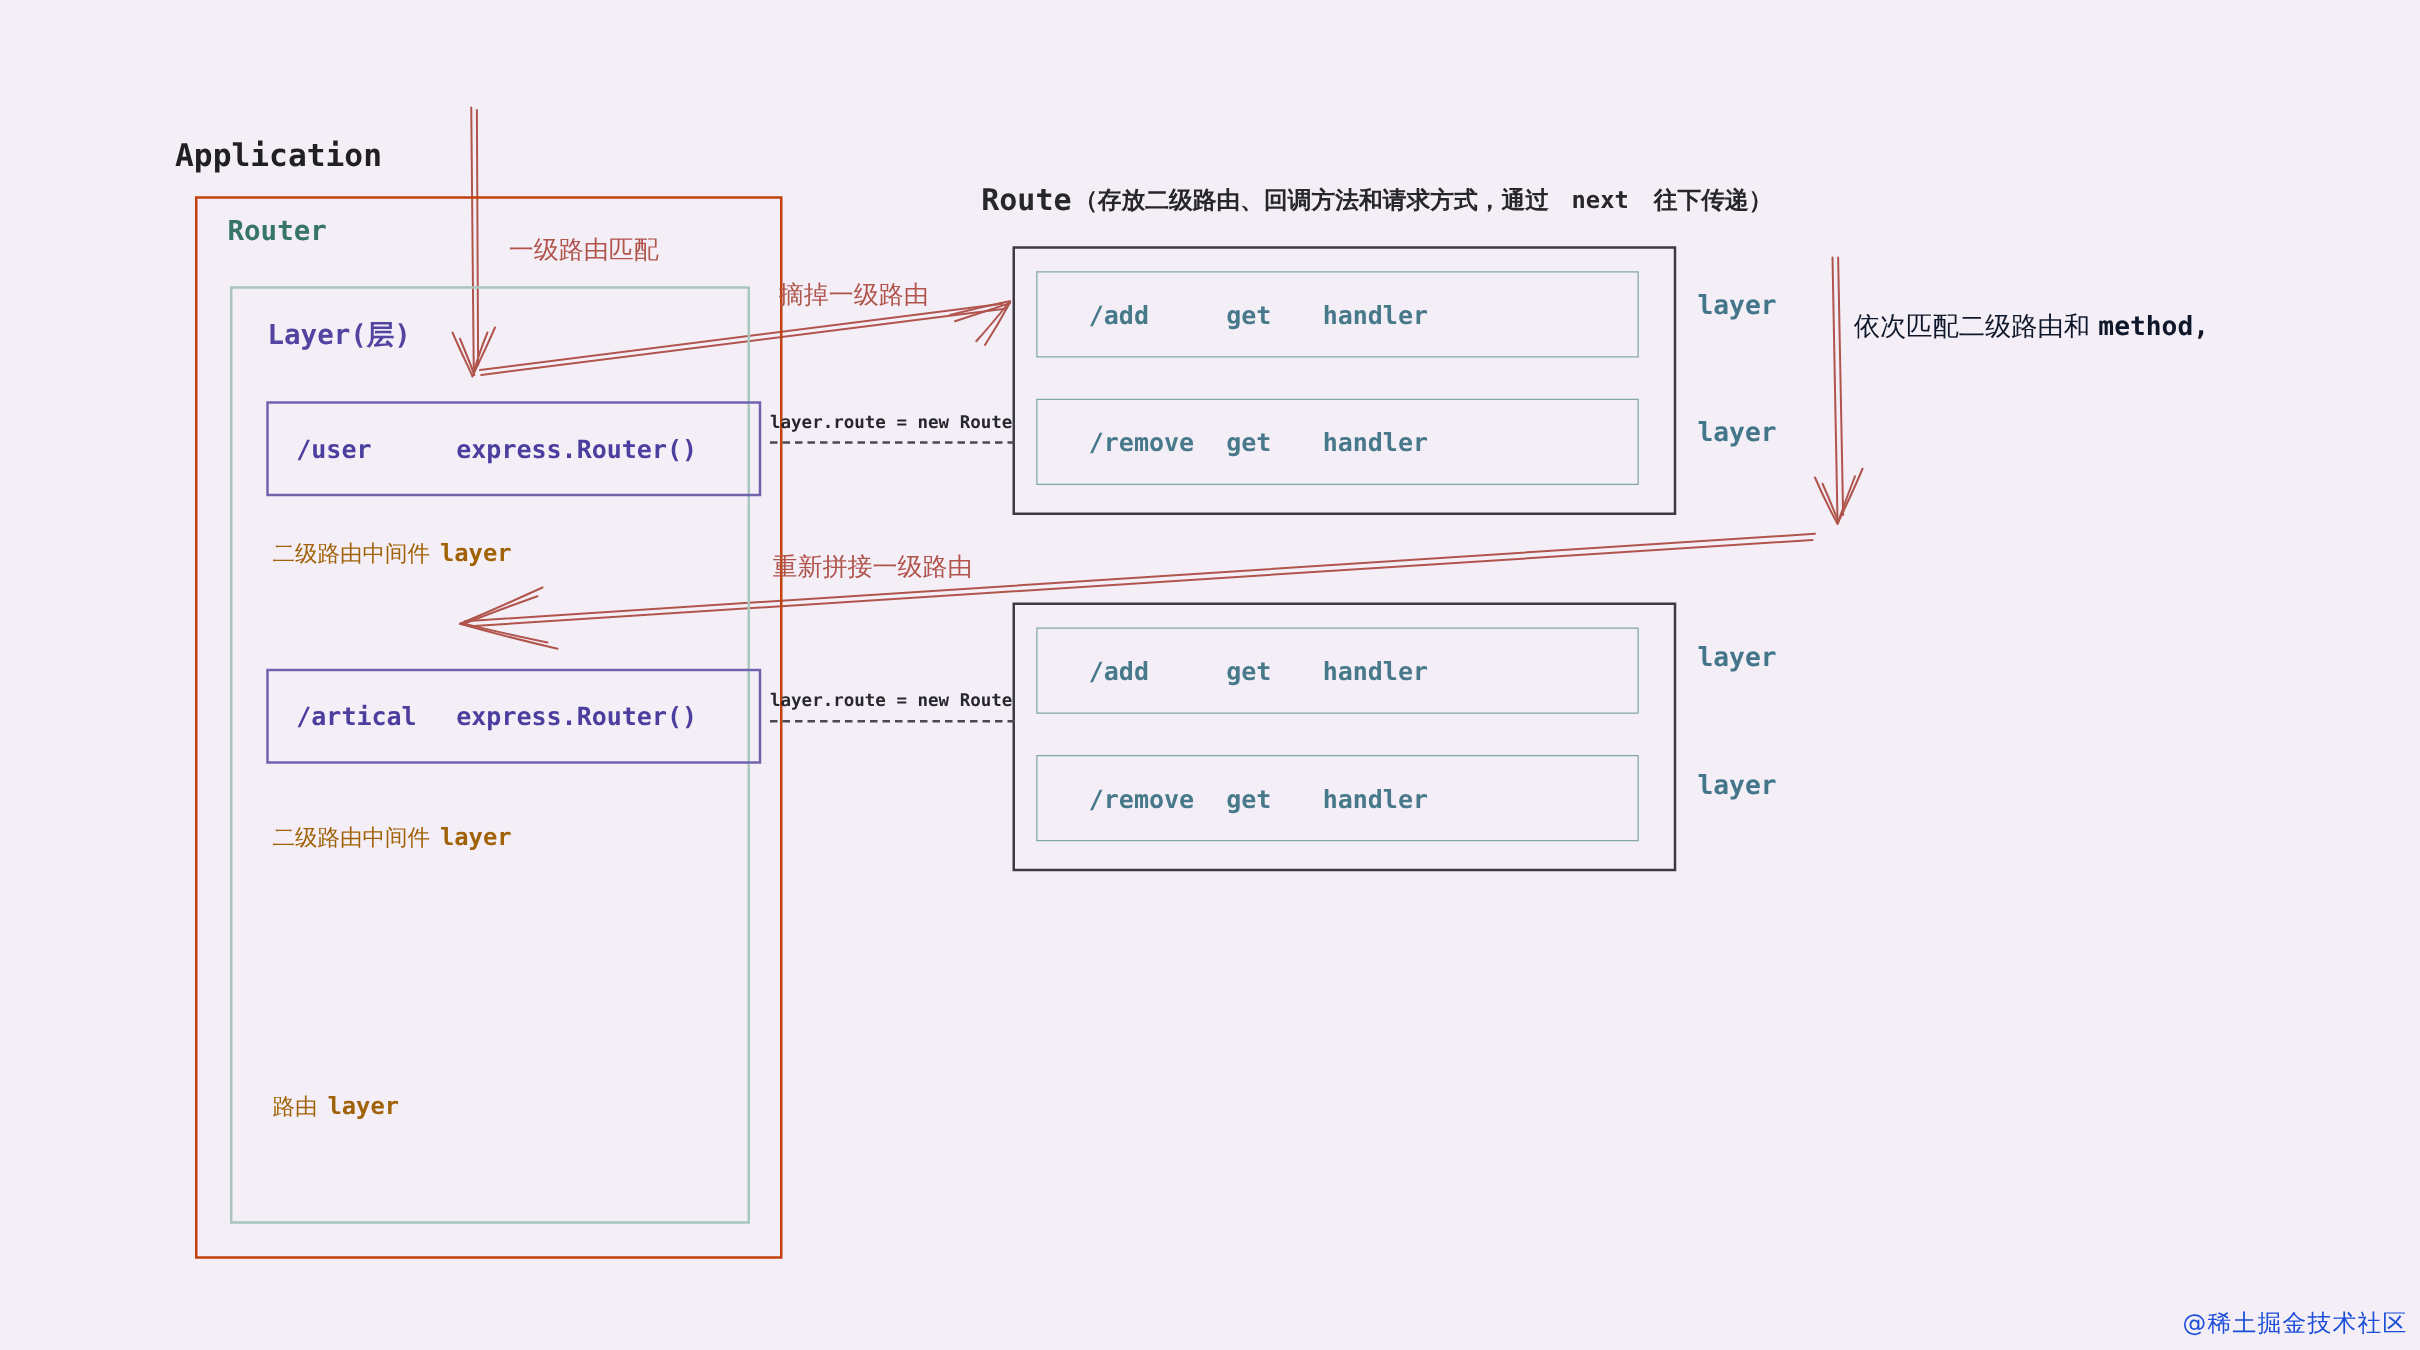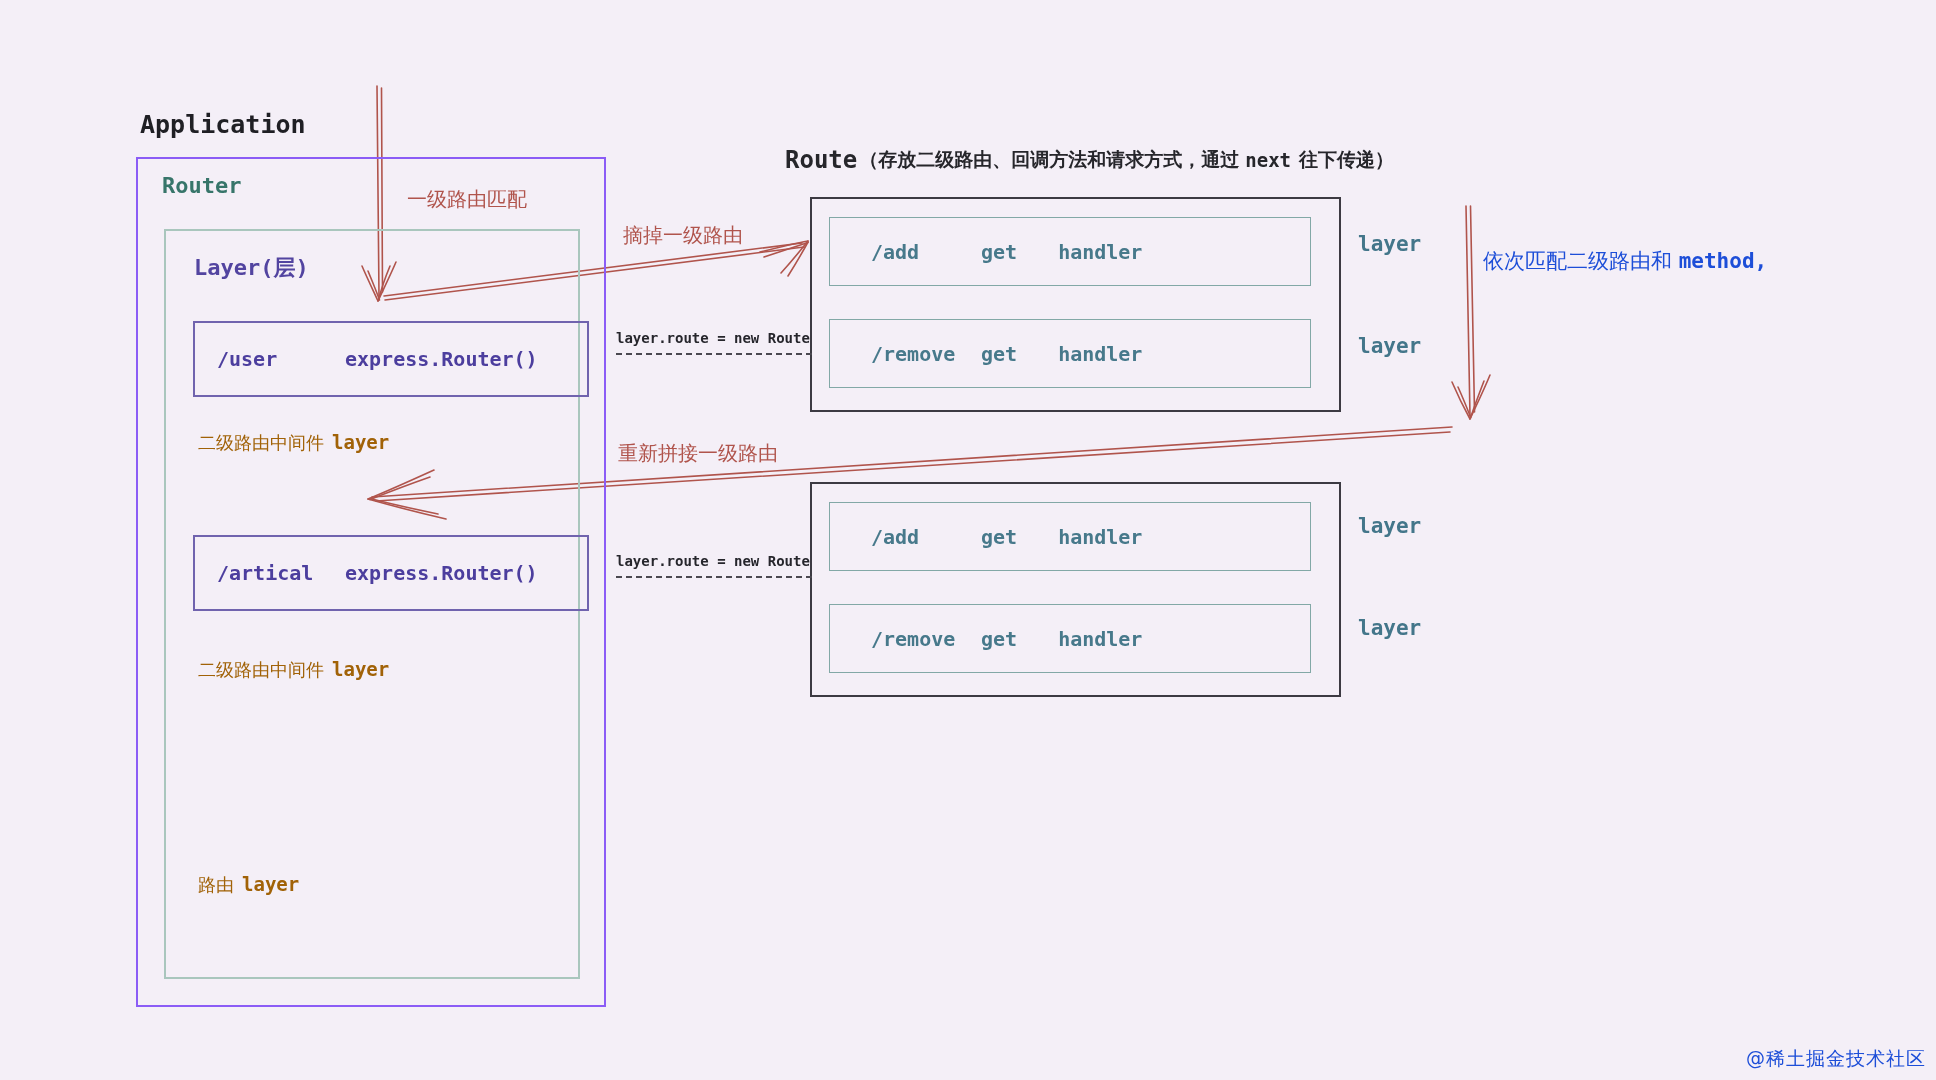--- a/index.html
+++ b/index.html
@@ -5,49 +5,49 @@
   html,body{margin:0;padding:0;background:#f4eff7;overflow:hidden;}
   .canvas{position:relative;width:1936px;height:1080px;background:#f4eff7;
           font-family:"DejaVu Sans",sans-serif;}
   .mono{font-family:"DejaVu Sans Mono",monospace;}
   .abs{position:absolute;}
   .arrows{position:absolute;left:0;top:0;pointer-events:none;}
 
   .app-title{left:140px;top:110px;font-size:25px;font-weight:bold;color:#1f1f24;
              font-family:"DejaVu Sans Mono",monospace;}
 
-  .router-box{left:136px;top:157px;width:466px;height:846px;border:2px solid #8b5cf6;}
+  .router-box{left:156px;top:157px;width:466px;height:846px;border:2px solid #c2410c;}
   .router-label{left:24px;top:14px;font-size:22px;font-weight:bold;color:#37756a;}
   .layer-box{left:26px;top:70px;width:412px;height:746px;border:2px solid #a9c6bd;}
   .layer-label{left:28px;top:22px;font-size:22px;font-weight:bold;color:#5244a0;}
 
   .item-box{left:27px;width:396px;height:76px;border:2px solid #7063ae;
             display:flex;align-items:center;padding-left:22px;box-sizing:border-box;
             font-size:20px;font-weight:bold;color:#4c3e9e;}
   .item-box .path{display:inline-block;width:128px;}
   .item-caption{left:32px;font-size:18px;color:#a16207;margin-top:28px;}
   .item-caption .code{font-size:19px;font-weight:bold;margin-left:8px;}
 
   .route-title{left:785px;top:146px;display:flex;align-items:center;color:#26262b;}
   .route-title .code{font-size:24px;font-weight:bold;font-family:"DejaVu Sans Mono",monospace;}
   .route-title .note{font-size:19px;font-weight:bold;margin-left:2px;}
-  .route-title .note-code{font-size:19px;font-weight:bold;margin:0 6px;
+  .route-title .note-code{font-size:19px;font-weight:bold;margin:0 18px;
                           font-family:"DejaVu Sans Mono",monospace;text-align:right;}
 
   .route-box{left:810px;width:527px;height:211px;border:2px solid #3c3a42;}
   .route-row{position:absolute;left:17px;width:482px;height:69px;border:1.5px solid #82a8a6;
              display:flex;align-items:center;padding-left:41px;box-sizing:border-box;
              font-size:20px;font-weight:bold;color:#47798b;}
   .route-row .path{display:inline-block;width:110px;}
   .route-row .method{display:inline-block;margin-right:41px;}
 
   .layer-tag{font-size:21px;font-weight:bold;color:#43768a;left:1358px;}
 
   .red-note{color:#b0544c;font-size:20px;}
-  .match-note{left:1483px;top:244px;line-height:34px;font-size:21px;color:#1d4ed8;}
+  .match-note{left:1483px;top:244px;line-height:34px;font-size:21px;color:#0f172a;}
   .match-note .code{font-weight:bold;font-family:"DejaVu Sans Mono",monospace;}
 
   .binding{left:616px;width:196px;font-size:14px;font-weight:bold;color:#26262c;
            font-family:"DejaVu Sans Mono",monospace;
            border-bottom:2px dashed #4a4850;padding-bottom:7px;}
 
   .watermark{right:10px;bottom:8px;font-size:19px;color:#1d4ed8;letter-spacing:1px;}
 </style>
 </head>
 <body>

